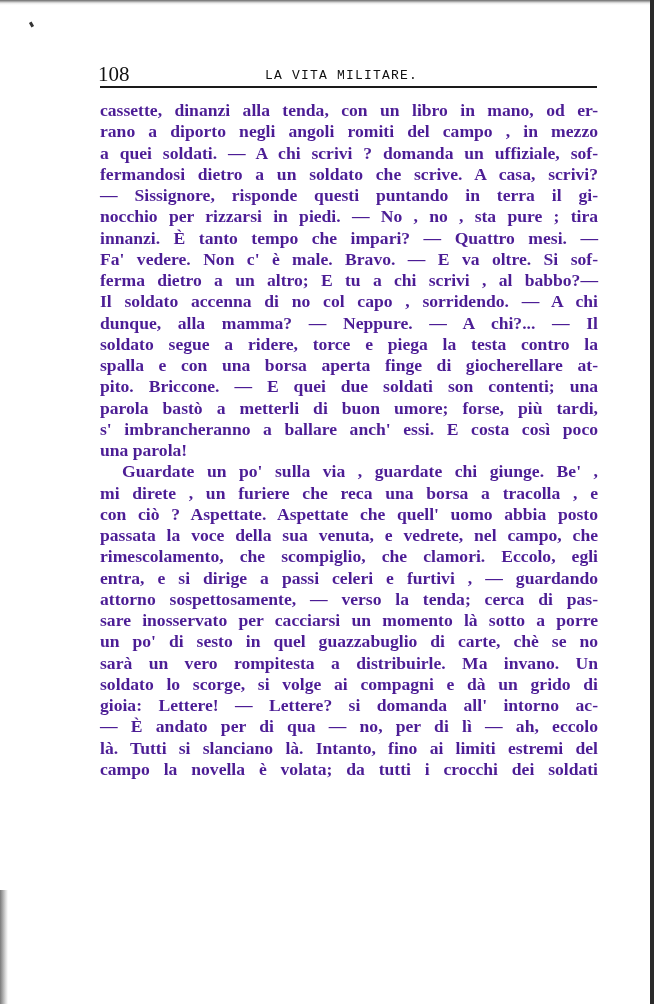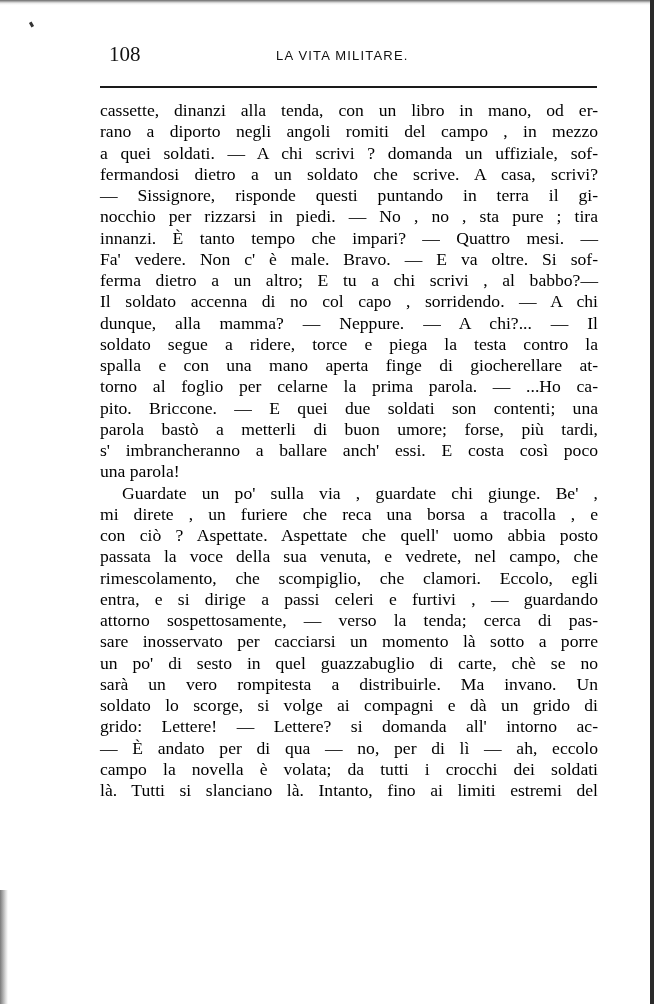--- a/index.html
+++ b/index.html
@@ -35,38 +35,37 @@
     }
     .speck {
       position: absolute;
       width: 3px; height: 5px;
       background: #333;
       transform: rotate(-30deg);
     }
     .header {
       position: absolute;
       left: 98px;
-      top: 42px;
+      top: 62px;
       width: 500px;
       height: 30px;
-      margin-left: 11px;
     }
     .page-number {
       position: absolute;
       left: 0;
       top: 0;
       font-family: "Liberation Serif", "DejaVu Serif", serif;
       font-size: 21px;
       color: #111;
     }
     .running-head {
       position: absolute;
       left: 167px;
       top: 6px;
-      font-family: Liberation Sans, sans-serif;
+      font-family: Liberation Mono, monospace;
       font-size: 13px;
       letter-spacing: 1.2px;
       color: #111;
     }
     .rule {
       position: absolute;
       left: 100px;
       top: 86px;
       width: 497px;
       height: 2px;
@@ -79,21 +78,22 @@
       width: 498px;
     }
     .line {
       height: 21.25px;
       line-height: 21.25px;
       font-family: "Liberation Serif", "DejaVu Serif", serif;
       font-size: 17.6px;
       white-space: nowrap;
       text-align: justify;
       text-align-last: justify;
-      color: #000000;
+      color: #4c1d95;
+      font-weight: bold;
     }
     .line.last {
       text-align-last: left;
     }
     .line.indent {
       padding-left: 22px;
     }
   </style>
 </head>
 <body>
@@ -116,37 +116,36 @@
       <div class="line">a quei soldati. — A chi scrivi ? domanda un uffiziale, sof-</div>
       <div class="line">fermandosi dietro a un soldato che scrive. A casa, scrivi?</div>
       <div class="line">— Sissignore, risponde questi puntando in terra il gi-</div>
       <div class="line">nocchio per rizzarsi in piedi. — No , no , sta pure ; tira</div>
       <div class="line">innanzi. È tanto tempo che impari? — Quattro mesi. —</div>
       <div class="line">Fa' vedere. Non c' è male. Bravo. — E va oltre. Si sof-</div>
       <div class="line">ferma dietro a un altro; E tu a chi scrivi , al babbo?—</div>
       <div class="line">Il soldato accenna di no col capo , sorridendo. — A chi</div>
       <div class="line">dunque, alla mamma? — Neppure. — A chi?... — Il</div>
       <div class="line">soldato segue a ridere, torce e piega la testa contro la</div>
-      <div class="line">spalla e con una mano aperta finge di giocherellare at-</div>
-      <div class="line">torno al foglio per celarne la prima parola. — ...Ho ca-</div>
+      <div class="line">spalla e con una borsa aperta finge di giocherellare at-</div>
       <div class="line">pito. Briccone. — E quei due soldati son contenti; una</div>
       <div class="line">parola bastò a metterli di buon umore; forse, più tardi,</div>
       <div class="line">s' imbrancheranno a ballare anch' essi. E costa così poco</div>
       <div class="line last">una parola!</div>
     </div>
     <div>
       <div class="line indent">Guardate un po' sulla via , guardate chi giunge. Be' ,</div>
       <div class="line">mi direte , un furiere che reca una borsa a tracolla , e</div>
       <div class="line">con ciò ? Aspettate. Aspettate che quell' uomo abbia posto</div>
       <div class="line">passata la voce della sua venuta, e vedrete, nel campo, che</div>
       <div class="line">rimescolamento, che scompiglio, che clamori. Eccolo, egli</div>
       <div class="line">entra, e si dirige a passi celeri e furtivi , — guardando</div>
       <div class="line">attorno sospettosamente, — verso la tenda; cerca di pas-</div>
       <div class="line">sare inosservato per cacciarsi un momento là sotto a porre</div>
       <div class="line">un po' di sesto in quel guazzabuglio di carte, chè se no</div>
       <div class="line">sarà un vero rompitesta a distribuirle. Ma invano. Un</div>
       <div class="line">soldato lo scorge, si volge ai compagni e dà un grido di</div>
-      <div class="line">grido: Lettere! — Lettere? si domanda all' intorno ac-</div>
+      <div class="line">gioia: Lettere! — Lettere? si domanda all' intorno ac-</div>
       <div class="line">— È andato per di qua — no, per di lì — ah, eccolo</div>
+      <div class="line">là. Tutti si slanciano là. Intanto, fino ai limiti estremi del</div>
       <div class="line">campo la novella è volata; da tutti i crocchi dei soldati</div>
-      <div class="line">là. Tutti si slanciano là. Intanto, fino ai limiti estremi del</div>
     </div>
   </div>
 
 </body></html>

